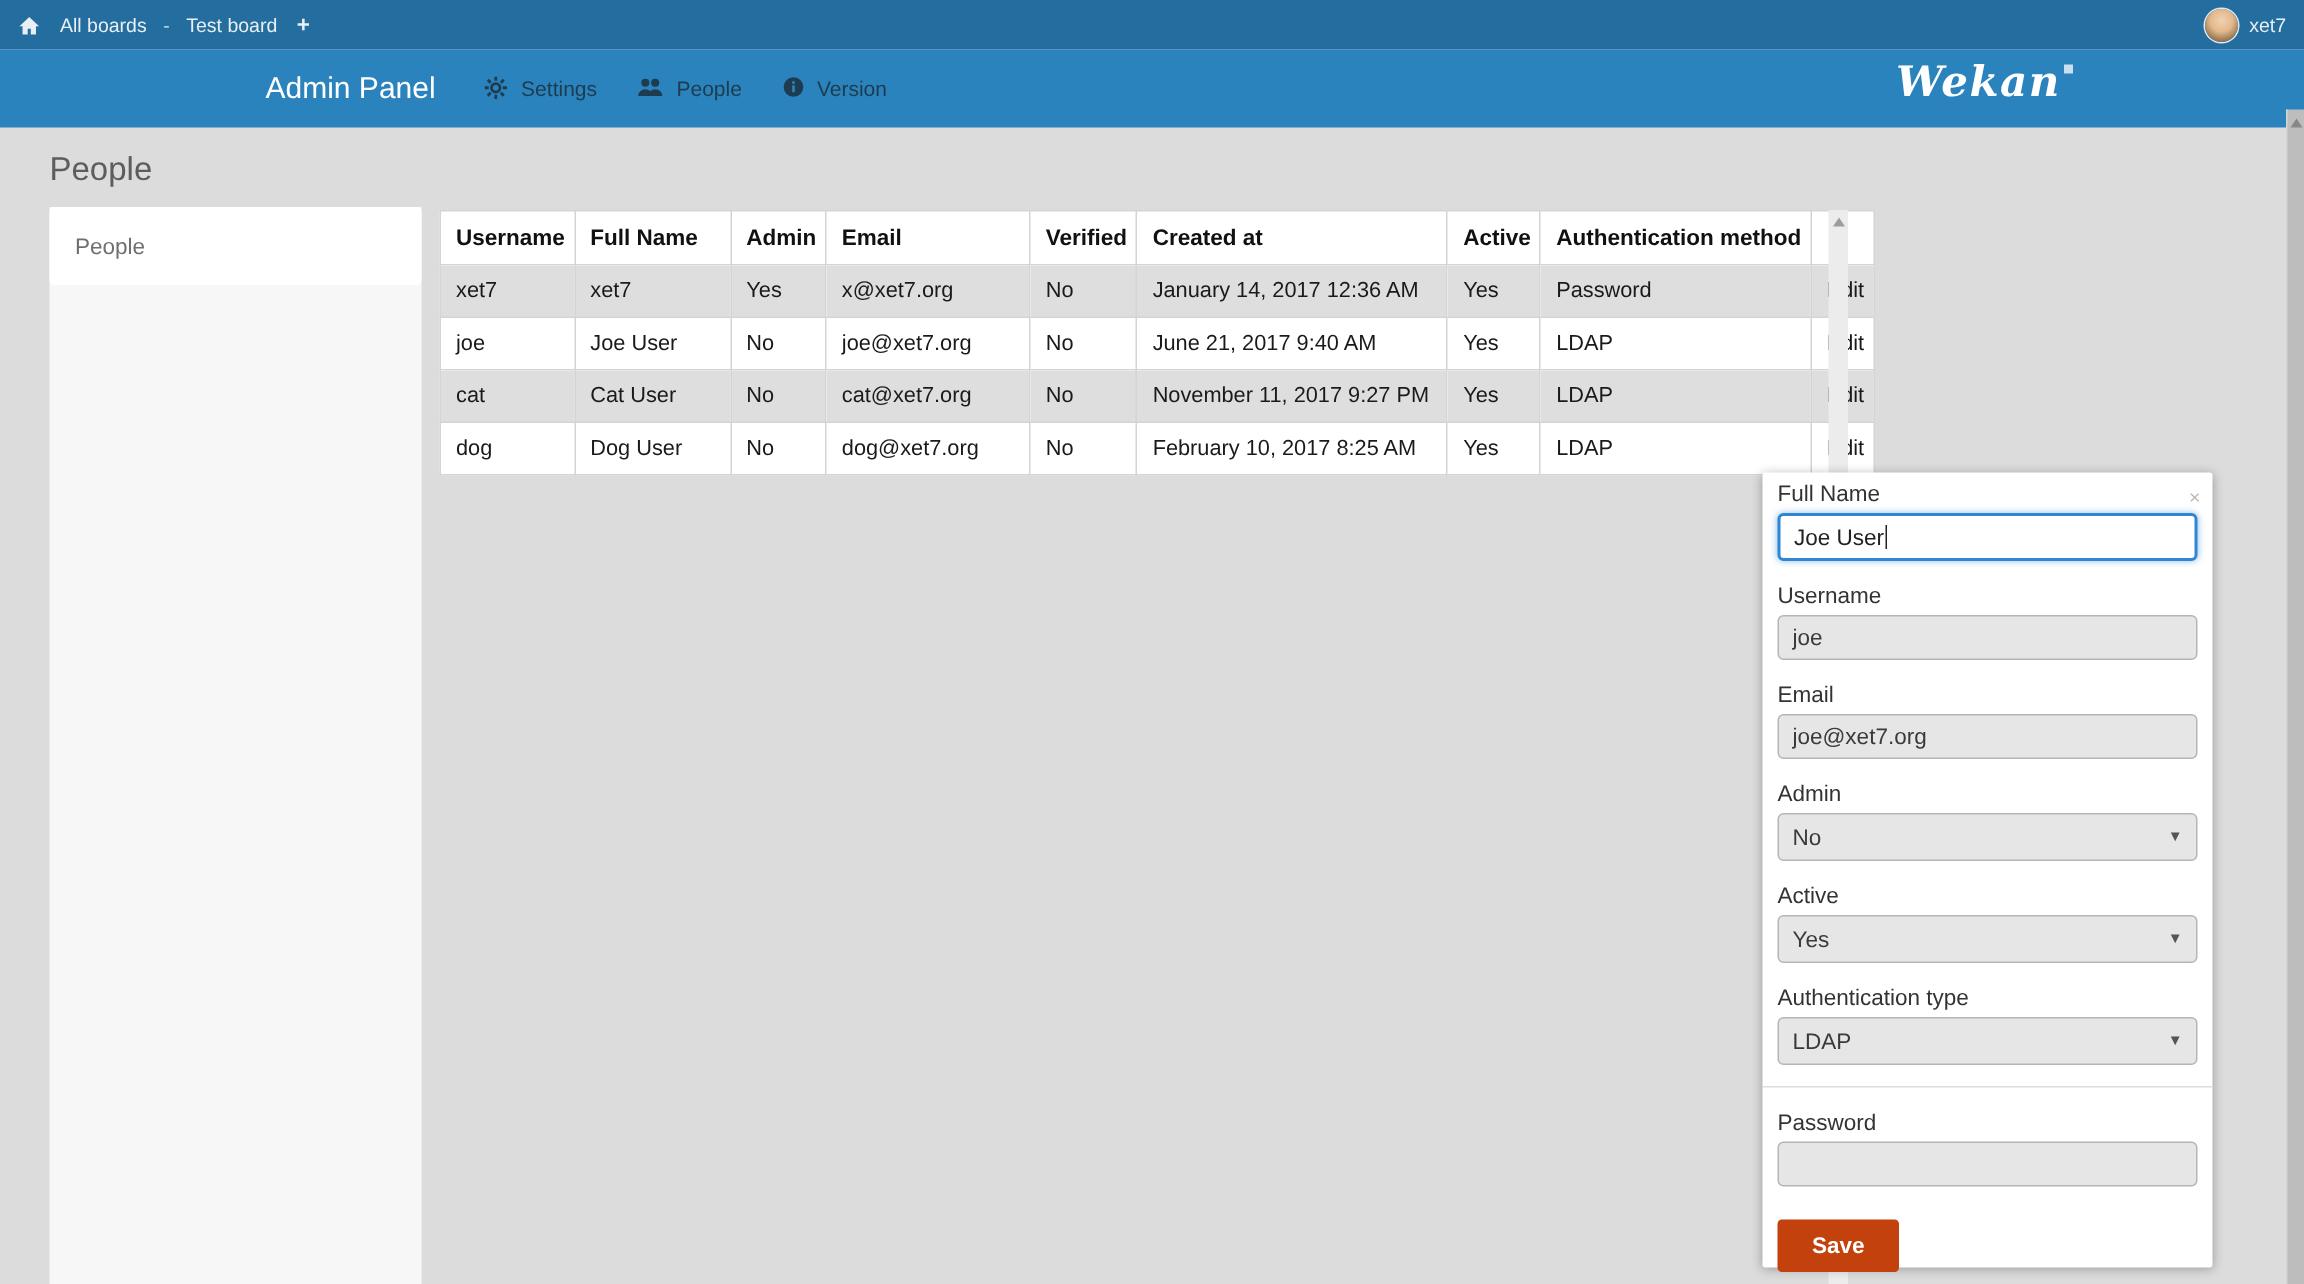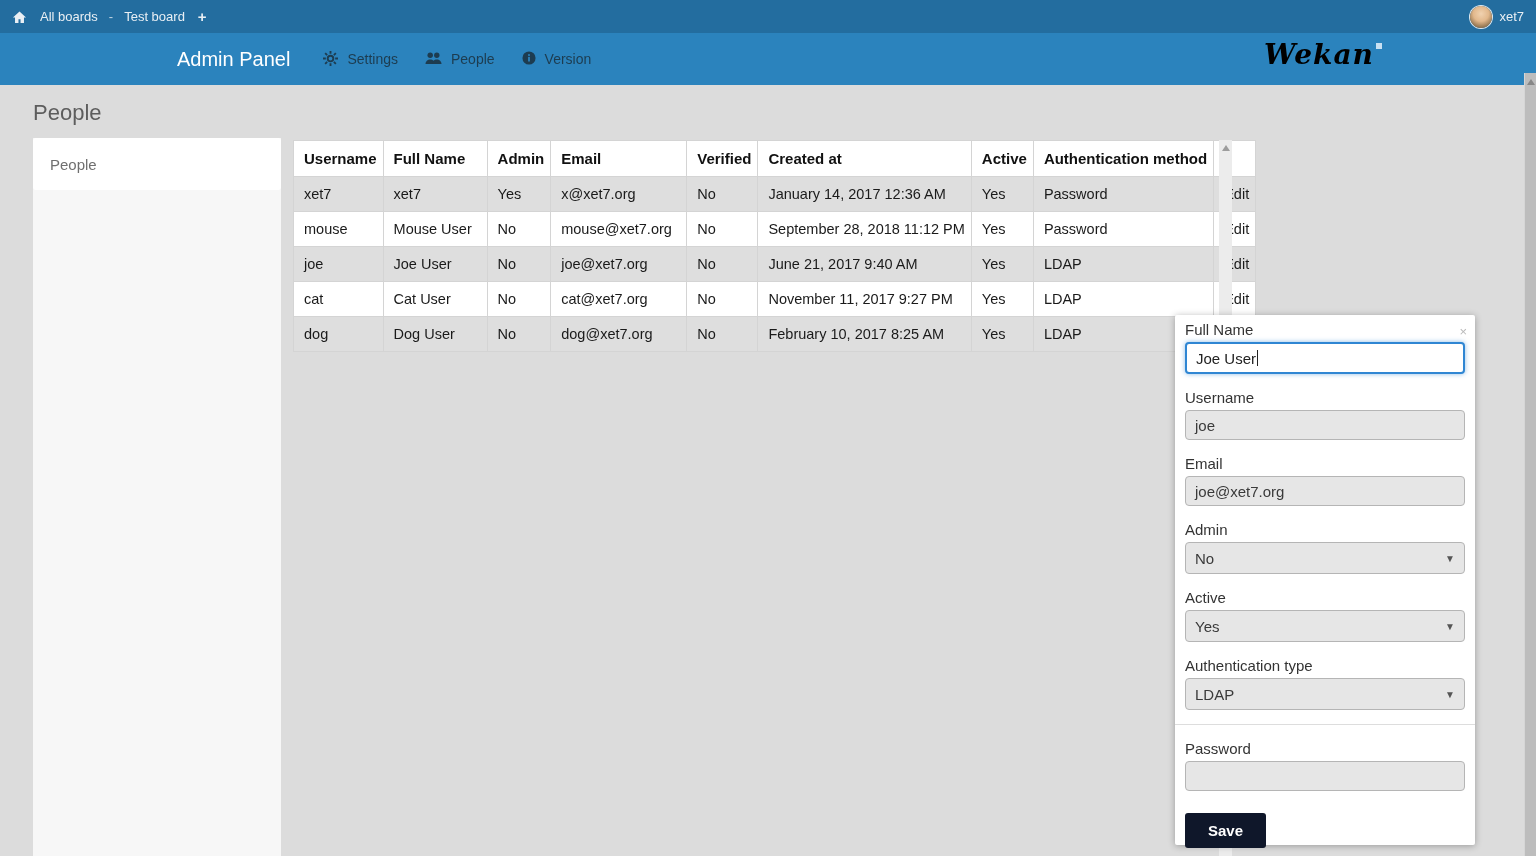--- a/index.html
+++ b/index.html
@@ -23,21 +23,21 @@
   
   .adminbar { position:absolute; left:0; top:33px; width:1536px; height:52px;
               background:#2b83bd; display:flex; align-items:center; }
   .admin-title { color:#ffffff; font-size:20px; margin-left:177px; }
   .admin-nav { display:flex; align-items:center; margin-left:33px; gap:27px; }
   .nav-item { display:flex; align-items:flex-start; gap:9px; color:#1d3c50;
               font-size:14px; cursor:pointer; }
   .nav-item svg { display:block; }
   .logo { position:absolute; left:1264px; top:1px; height:40px; display:flex; align-items:center; }
   .logo-text { font-family:"DejaVu Serif", serif; font-style:italic; font-weight:bold;
-               font-size:28px; color:#000000; letter-spacing:1px; }
+               font-size:28px; color:#ffffff; letter-spacing:1px; }
   .logo-dot { width:6px; height:6px; background:#c8e0f2; display:inline-block;
               margin:-16px 0 0 2px; }
 
   
   .page-heading { position:absolute; left:33px; top:100px; font-size:22px; color:#5d5d5d; }
 
   .sidebar { position:absolute; left:33px; top:138px; width:248px; height:718px;
              background:#f7f7f7; }
   .sidebar-item { height:52px; background:#ffffff; border-radius:3px;
                   display:flex; align-items:center; padding-left:17px;
@@ -78,21 +78,21 @@
   .txt-input.focused { height:32px; border:2px solid #2f86d3; color:#222;
                        box-shadow:0 0 5px rgba(47,134,211,.55); background:#fff; }
   .txt-input.disabled { background:#e6e6e6; border:1px solid #b5b5b5; color:#3a3a3a; }
   .caret { display:inline-block; width:1px; height:16px; background:#222; margin-left:1px; }
   .select-box { margin-top:4px; height:32px; background:#e6e6e6; border:1px solid #b5b5b5;
                 border-radius:4px; display:flex; align-items:center; padding:0 9px;
                 font-size:15px; color:#3a3a3a; position:relative; cursor:pointer; }
   .select-box .arrow { position:absolute; right:9px; top:50%; transform:translateY(-50%);
                        font-size:10px; color:#555; }
   .panel-divider { border:none; border-top:1px solid #dddddd; margin:14px -10px 0 -10px; }
-  .save-btn { margin-top:22px; background:#0f172a; color:#ffffff; font-weight:bold;
+  .save-btn { margin-top:22px; background:#c2410c; color:#ffffff; font-weight:bold;
               font-size:15px; border:none; border-radius:3px; padding:9px 23px;
               cursor:pointer; font-family:"Liberation Sans", sans-serif; }
 </style>
 </head>
 <body>
 
 <div class="topbar">
   <div class="crumb">
     <span class="home-ic">
       <svg width="15" height="14" viewBox="0 0 16 15" fill="#e9eff4">
@@ -193,31 +193,20 @@
       <td>xet7</td>
       <td>Yes</td>
       <td>x@xet7.org</td>
       <td>No</td>
       <td>January 14, 2017 12:36 AM</td>
       <td>Yes</td>
       <td>Password</td>
       <td class="edit-link">Edit</td>
     </tr>
     <tr>
-      <td>mouse</td>
-      <td>Mouse User</td>
-      <td>No</td>
-      <td>mouse@xet7.org</td>
-      <td>No</td>
-      <td>September 28, 2018 11:12 PM</td>
-      <td>Yes</td>
-      <td>Password</td>
-      <td class="edit-link">Edit</td>
-    </tr>
-    <tr>
       <td>joe</td>
       <td>Joe User</td>
       <td>No</td>
       <td>joe@xet7.org</td>
       <td>No</td>
       <td>June 21, 2017 9:40 AM</td>
       <td>Yes</td>
       <td>LDAP</td>
       <td class="edit-link">Edit</td>
     </tr>

